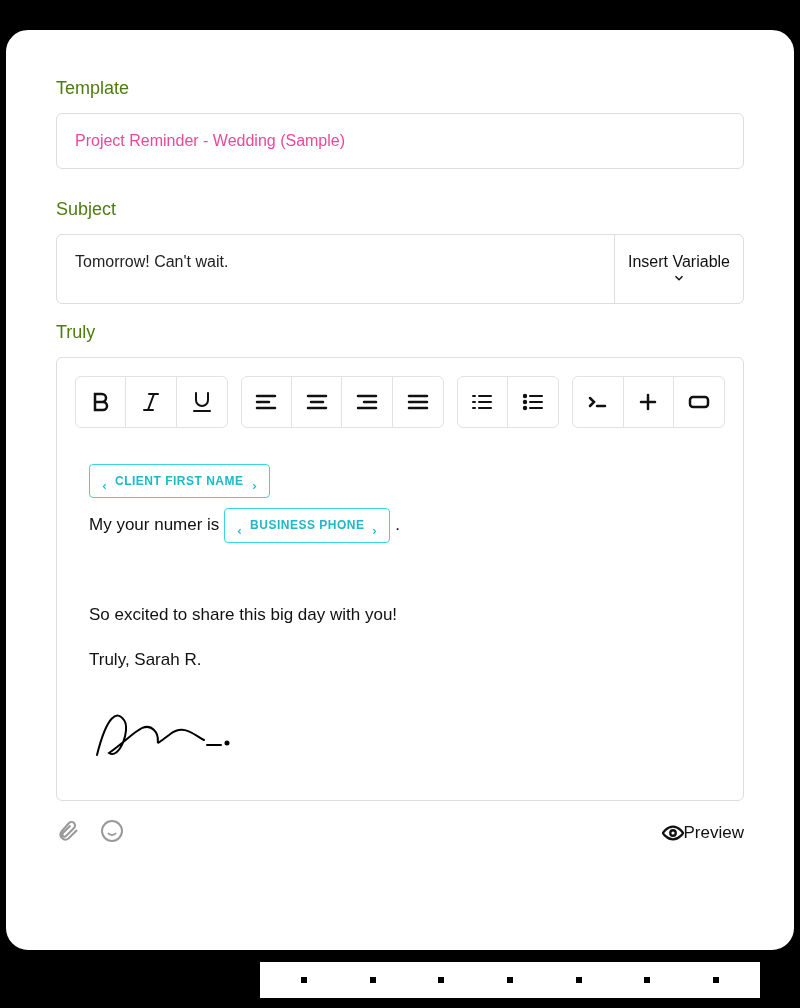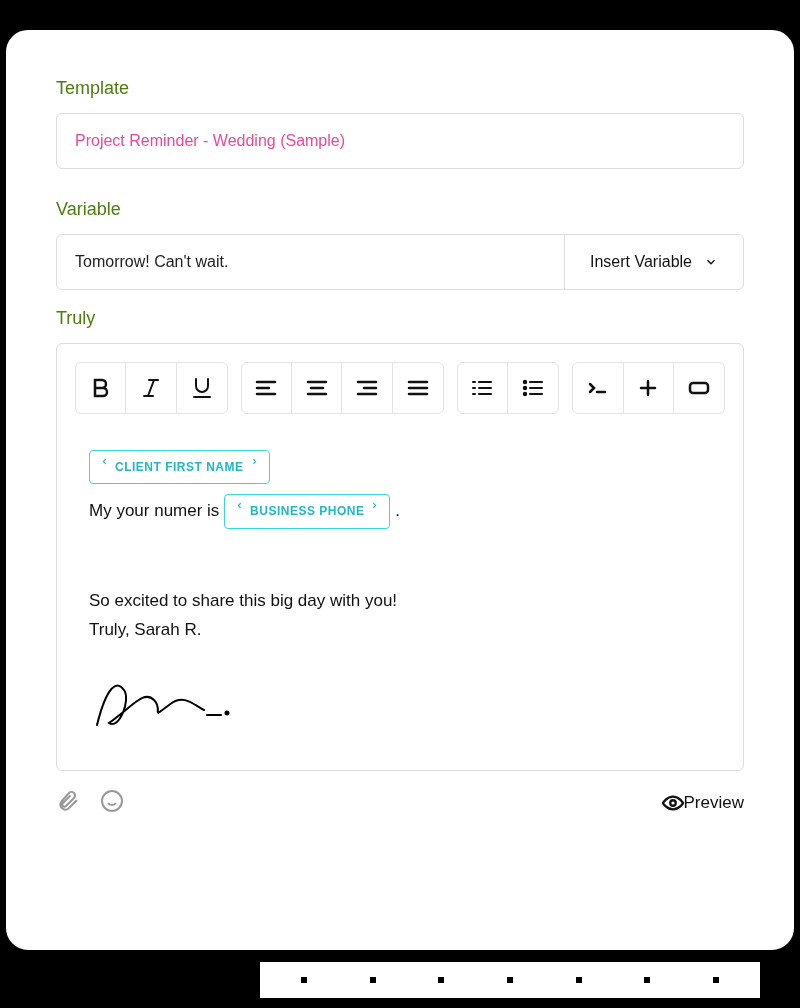--- a/index.html
+++ b/index.html
@@ -75,27 +75,27 @@
 .subject-input {
   flex: 1;
   padding: 18px;
   font-size: 16px;
   color: #222;
   border: none;
   background: transparent;
 }
 .insert-variable {
   border-left: 1px solid #ddd;
-  padding: 18px 25px;
-  display: flex;
-  align-items: center;
-  gap: 12px;
+  padding: 18px 13px;
+  display: flex;
+  align-items: center;
   font-size: 16px;
   color: #111;
   cursor: pointer;
+  flex-direction: column;
 }
 .body-area {
   border: 1px solid #ddd;
   border-radius: 6px;
   padding: 18px;
 }
 .toolbar {
   display: flex;
   gap: 13px;
   margin-bottom: 36px;
@@ -119,21 +119,21 @@
 .tb-btn svg { width: 24px; height: 24px; }
 .editor-content {
   padding: 0 14px;
   font-size: 17px;
   line-height: 1.7;
   color: #111;
 }
 .editor-content p { margin-bottom: 10px; }
 .var-tag {
   display: inline-flex;
-  align-items: flex-start;
+  align-items: flex-end;
   gap: 6px;
   border: 1px solid #38d6e0;
   color: #1fb8c4;
   font-size: 12px;
   font-weight: 700;
   letter-spacing: 0.5px;
   padding: 6px 10px;
   border-radius: 4px;
   vertical-align: middle;
 }
@@ -162,21 +162,21 @@
 
 <div class="outer-tab">
   <div class="outer-tab-shape"></div>
 </div>
 
 <div class="card">
 
   <div class="field-label">Template</div>
   <div class="input-box">Project Reminder - Wedding (Sample)</div>
 
-  <div class="field-label">Variable</div>
+  <div class="field-label">Subject</div>
   <div class="subject-row">
     <div class="subject-input">Tomorrow! Can't wait.</div>
     <div class="insert-variable">
       <span>Insert Variable</span>
       <svg width="14" height="14" viewBox="0 0 24 24" fill="none" stroke="#111" stroke-width="2.5">
           <polyline points="6 9 12 15 18 9"></polyline>
         </svg>
     </div>
   </div>
 
@@ -300,21 +300,21 @@
             </svg>
           <span>BUSINESS PHONE</span>
           <svg viewBox="0 0 24 24" fill="none" stroke="#1fb8c4" stroke-width="3">
               <polyline points="9 18 15 12 9 6"></polyline>
             </svg>
         </span>
         <span> .</span>
       </p>
       <div class="spacer"></div>
       <div class="spacer"></div>
-      <p style="margin-bottom:0">So excited to share this big day with you!</p>
+      <p style="margin-bottom:16px">So excited to share this big day with you!</p>
       <p>Truly, Sarah R.</p>
 
       <div class="signature">
         <svg width="160" height="60" viewBox="0 0 160 60" fill="none" stroke="#000" stroke-width="2" stroke-linecap="round">
           <path d="M 8 50 C 18 10, 28 5, 35 15 C 42 25, 30 55, 20 48 C 45 30, 55 15, 65 25 C 75 35, 60 45, 80 30 C 95 18, 105 30, 115 35"></path>
           <circle cx="138" cy="38" r="1.5" fill="#000"></circle>
           <line x1="118" y1="40" x2="132" y2="40"></line>
         </svg>
       </div>
     </div>

